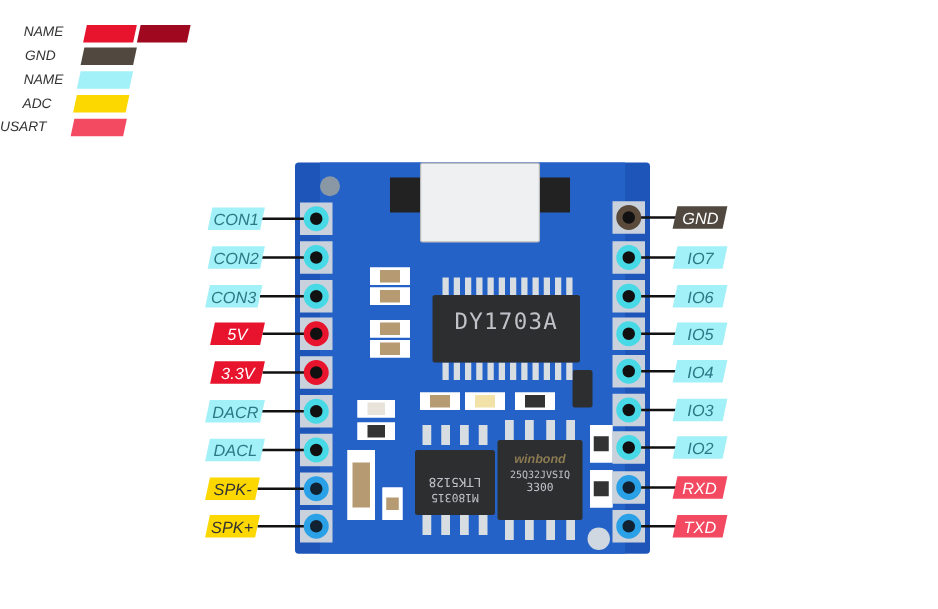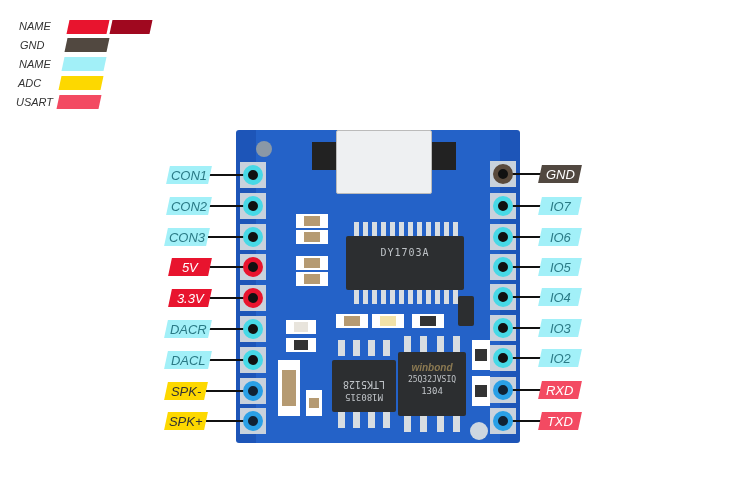--- a/index.html
+++ b/index.html
@@ -33,21 +33,21 @@
 
   <div class="lg-label" style="left:20px;top:39px;">GND</div>
   <div class="lg-bar" style="left:66px;top:38px;width:42px;background:#514840;"></div>
 
   <div class="lg-label" style="left:19px;top:58px;font-style:italic;">NAME</div>
   <div class="lg-bar" style="left:63px;top:57px;width:42px;background:#a2f0f8;"></div>
 
   <div class="lg-label" style="left:18px;top:77px;">ADC</div>
   <div class="lg-bar" style="left:60px;top:76px;width:42px;background:#fdd800;"></div>
 
-  <div class="lg-label" style="left:16px;top:96px;">USART</div>
+  <div class="lg-label" style="left:0;top:96px;">USART</div>
   <div class="lg-bar" style="left:58px;top:95px;width:42px;background:#f34a62;"></div>
 </div>
 
 <div class="board">
   <div class="board-inner"></div>
 </div>
 <div class="tp" style="left:256px;top:141px;background:#8a98a6;"></div>
 
 <div class="usb-tab" style="left:312px;top:142px;"></div>
 <div class="usb-tab" style="left:430px;top:142px;"></div>
@@ -117,21 +117,21 @@
     <i style="width:5px"></i>
     <i style="width:5px"></i>
     <i style="width:5px"></i>
     <i style="width:5px"></i>
     <i style="width:5px"></i>
     <i style="width:5px"></i>
     <i style="width:5px"></i>
     <i style="width:5px"></i>
 </div>
 <div class="chip" style="left:346px;top:236px;width:118px;height:54px;">
-  <div style="margin-top:11px;font-size:10px;letter-spacing:1px;">DY1703A</div>
+  <div style="margin-top:11px;font-size:18px;letter-spacing:1px;">DY1703A</div>
 </div>
 
 <div class="legs" style="left:338px;top:340px;width:52px;height:16px;">
     <i style="width:7px"></i>
     <i style="width:7px"></i>
     <i style="width:7px"></i>
     <i style="width:7px"></i>
   </div>
 <div class="legs" style="left:338px;top:412px;width:52px;height:16px;">
     <i style="width:7px"></i>
@@ -152,21 +152,21 @@
   </div>
 <div class="legs" style="left:404px;top:416px;width:56px;height:16px;">
     <i style="width:7px"></i>
     <i style="width:7px"></i>
     <i style="width:7px"></i>
     <i style="width:7px"></i>
   </div>
 <div class="chip" style="left:398px;top:352px;width:68px;height:64px;">
   <div style="margin-top:10px;font-size:10px;font-style:italic;font-weight:bold;color:#8c7a52;font-family:'Liberation Sans',sans-serif;">winbond</div>
   <div style="font-size:8px;margin-top:2px;">25Q32JVSIQ</div>
-  <div style="font-size:9px;margin-top:2px;">1304</div>
+  <div style="font-size:9px;margin-top:2px;">3300</div>
 </div>
 
 <div>
 
   <div class="pad" style="left:240px;top:162px;"></div>
   <div class="lead" style="left:208px;top:174px;width:36px;"></div>
   <div class="pin" style="left:243px;top:165px;"></div>
   <div class="tag" style="left:168px;top:166px;width:42px;background:#a2f0f8;">
       <span style="color:#2a7a86;">CON1</span>
     </div>

